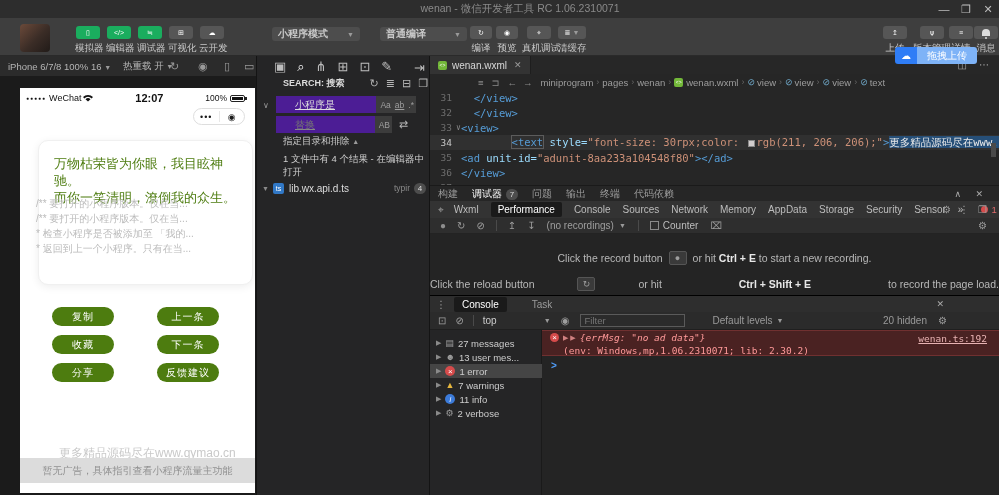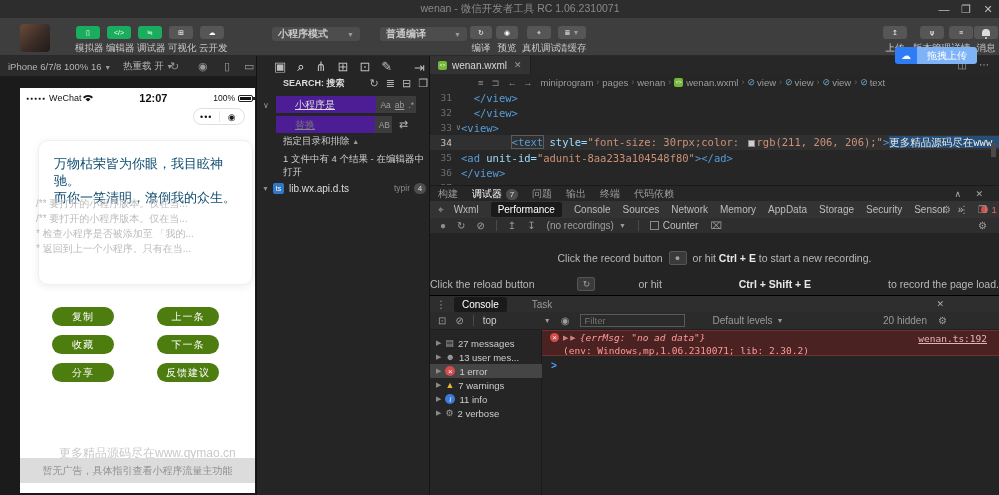--- a/index.html
+++ b/index.html
@@ -37,21 +37,21 @@
              display:flex; align-items:center; padding:0 10px; }
 
   
   .simbar { left:0; top:56px; width:256px; height:20px; background:#2b2b2b; color:#b5b5b5; font-size:9.5px; }
   .sim-area { left:0; top:76px; width:256px; height:419px; background:#1b1b1b; }
   .phone { left:20px; top:88px; width:235px; height:405px; background:#ffffff; overflow:hidden; }
   .pink-btn { width:62px; height:19px; border-radius:10px; background:#4d7c0f; color:#fff;
               font-size:10px; display:flex; align-items:center; justify-content:center; letter-spacing:1px;margin-top:16px; }
   .card { left:18px; top:52px; width:215px; height:145px; background:#fff; border:1px solid #f0f0f0;
           border-radius:10px; box-shadow:0 2px 8px rgba(0,0,0,.07); }
-  .quote { font-size:13px; color:#0c4a6e; line-height:17px; }
+  .quote { font-size:13px; color:#4d7c0f; line-height:17px; }
   .adbar { left:0; top:370px; width:235px; height:25px; background:#dcdcdc; color:#919191; font-size:10px;
            display:flex; align-items:center; justify-content:center; }
   .battery { display:inline-block; width:15px; height:7px; border:1px solid #222; border-radius:2px; position:relative; }
   .battery i { position:absolute; left:1px; top:1px; bottom:1px; width:11px; background:#111; }
   .battery b { position:absolute; right:-3px; top:1.5px; width:2px; height:3px; background:#222; }
   .capsule { width:52px; height:17px; border:1px solid #dedede; border-radius:9px; display:flex;
              align-items:center; background:#fff; }
 
   
   .midpanel { left:256px; top:56px; width:174px; height:439px; background:#252526; border-left:1px solid #141414; border-right:1px solid #141414; }
@@ -248,21 +248,21 @@
     <span class="abs" style="left:170px; font-size:11px; color:#9a9a9a;">↻</span>
     <span class="abs" style="left:198px; font-size:11px; color:#9a9a9a;">◉</span>
     <span class="abs" style="left:224px; font-size:11px; color:#9a9a9a;">▯</span>
     <span class="abs" style="left:244px; font-size:11px; color:#9a9a9a;">▭</span>
   </div>
 
   <div class="abs sim-area"></div>
 
   <div class="abs phone">
 
-    <div class="abs flex" style="left:6px; right:2px; top:4px; height:12px; justify-content:space-between;">
+    <div class="abs flex" style="left:6px; right:10px; top:4px; height:12px; justify-content:space-between;">
       <span class="flex">
         <span style="font-size:5px; letter-spacing:1px; color:#111;">●●●●●</span>
         <span style="font-size:9px; color:#111; margin-left:3px;">WeChat</span>
         <svg width="10" height="8" viewBox="0 0 10 8" style="margin-left:2px;">
           <path d="M0 3 A7 7 0 0 1 10 3 L8.6 4.4 A5 5 0 0 0 1.4 4.4 Z" fill="#111"></path>
           <path d="M2.5 5.2 A3.6 3.6 0 0 1 7.5 5.2 L5 7.6 Z" fill="#111"></path>
         </svg>
       </span>
       <span style="font-size:11px; font-weight:bold; color:#111;">12:07</span>
       <span class="flex">

